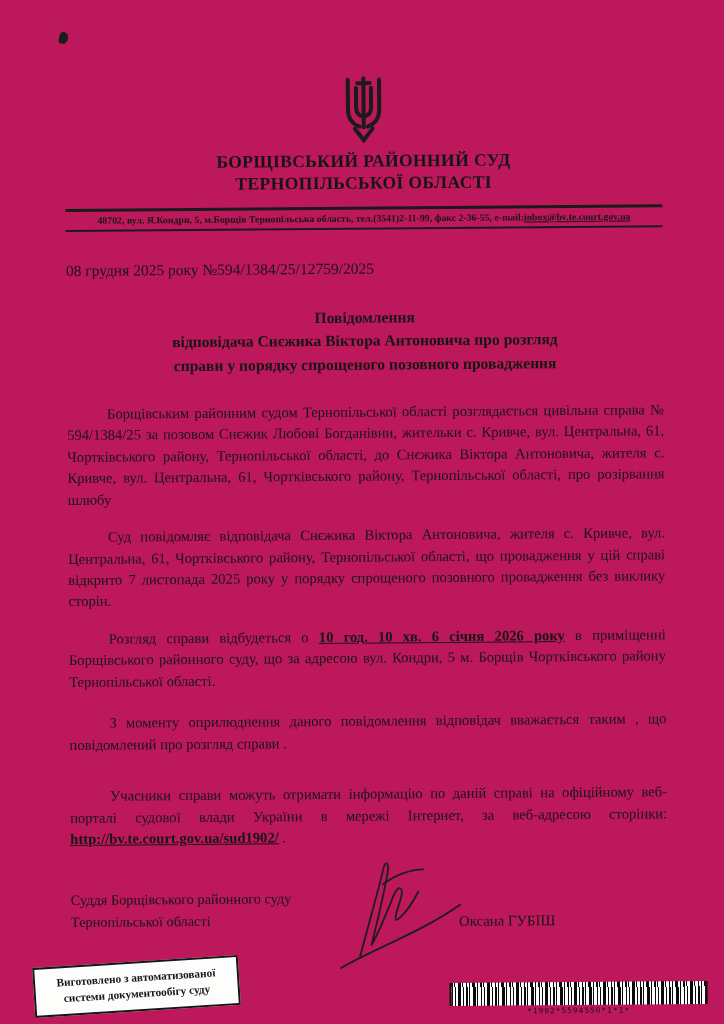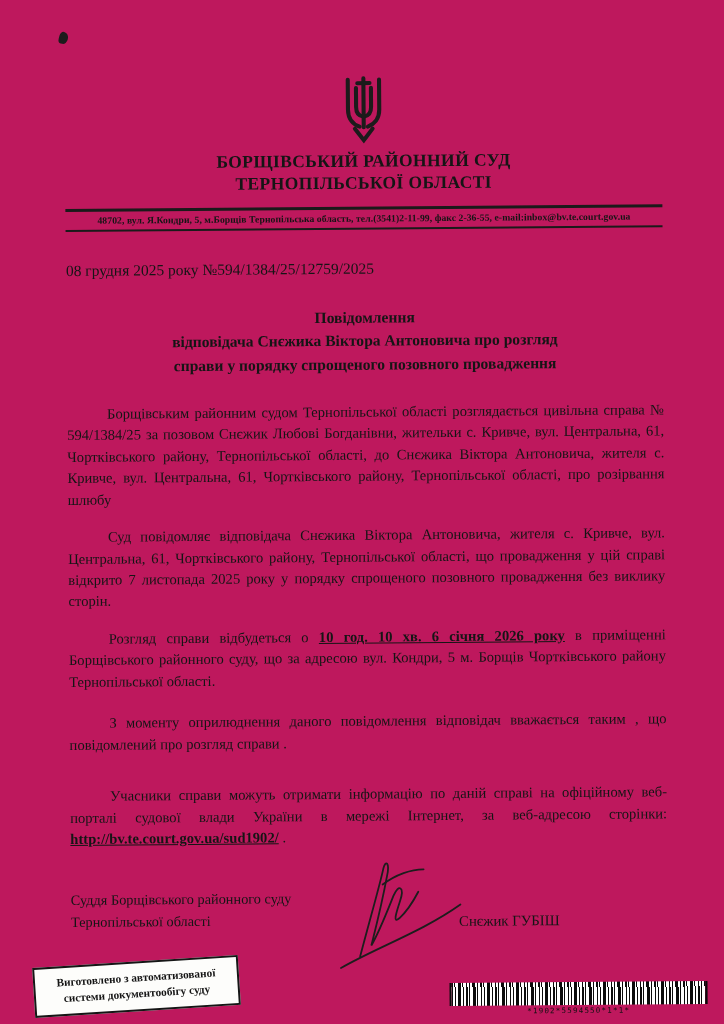--- a/index.html
+++ b/index.html
@@ -20,21 +20,21 @@
   .emblem{display:block;margin:44px auto 6px;}
   .court-name{
     text-align:center;font-weight:bold;font-size:17.5px;line-height:1.28;
     letter-spacing:0.4px;
   }
   .address-bar{
     margin-top:12px;border-top:3.5px solid #1a1a1a;border-bottom:2px solid #1a1a1a;
     padding:3px 1px 4px;text-align:center;font-size:9.7px;font-weight:bold;
     letter-spacing:0.05px;white-space:nowrap;
   }
-  .email{margin-top:36px;}
+  .email{text-decoration:underline;margin-top:36px;}
   .date-line{margin-top:30px;font-size:15.5px;}
   .title{margin-top:28px;text-align:center;font-weight:bold;font-size:15.6px;line-height:1.5;}
   .par{margin:0;margin-top:16px;text-align:justify;text-indent:40px;font-size:14.6px;line-height:1.47;}
   .par.first{margin-top:26px;}
   .par.gap{margin-top:20px;}
   .par.biggap{margin-top:30px;}
   .bu{font-weight:bold;text-decoration:underline;}
   .sig-row{position:relative;margin-top:40px;height:70px;}
   .judge-title{font-size:14.3px;line-height:1.5;}
   .sig-svg{position:absolute;left:252px;top:-34px;transform:rotate(-4deg);}
@@ -112,21 +112,21 @@
       </div>
 
       <svg class="sig-svg" width="150" height="120" viewBox="0 0 150 120">
         <g fill="none" stroke="#1d1d1d" stroke-width="1.8" stroke-linecap="round">
           <path d="M34 100 C 48 60, 60 28, 64 14 C 67 5, 71 9, 67 22 C 59 52, 50 78, 46 90 C 55 77, 66 54, 72 42 C 78 30, 84 34, 78 48 C 73 60, 69 70, 76 65 C 85 58, 92 48, 97 40"></path>
           <path d="M14 110 C 52 92, 98 80, 138 56"></path>
           <path d="M62 30 C 76 21, 92 17, 104 18"></path>
         </g>
       </svg>
 
-      <div class="judge-name">Снєжик ГУБІШ</div>
+      <div class="judge-name">Оксана ГУБІШ</div>
     </div>
 
     <div class="footer">
       <div class="stamp">
         <div>Виготовлено з автоматизованої</div>
         <div>системи  документообігу суду</div>
       </div>
 
       <div class="barcode-wrap">
         <div class="bars"></div>

